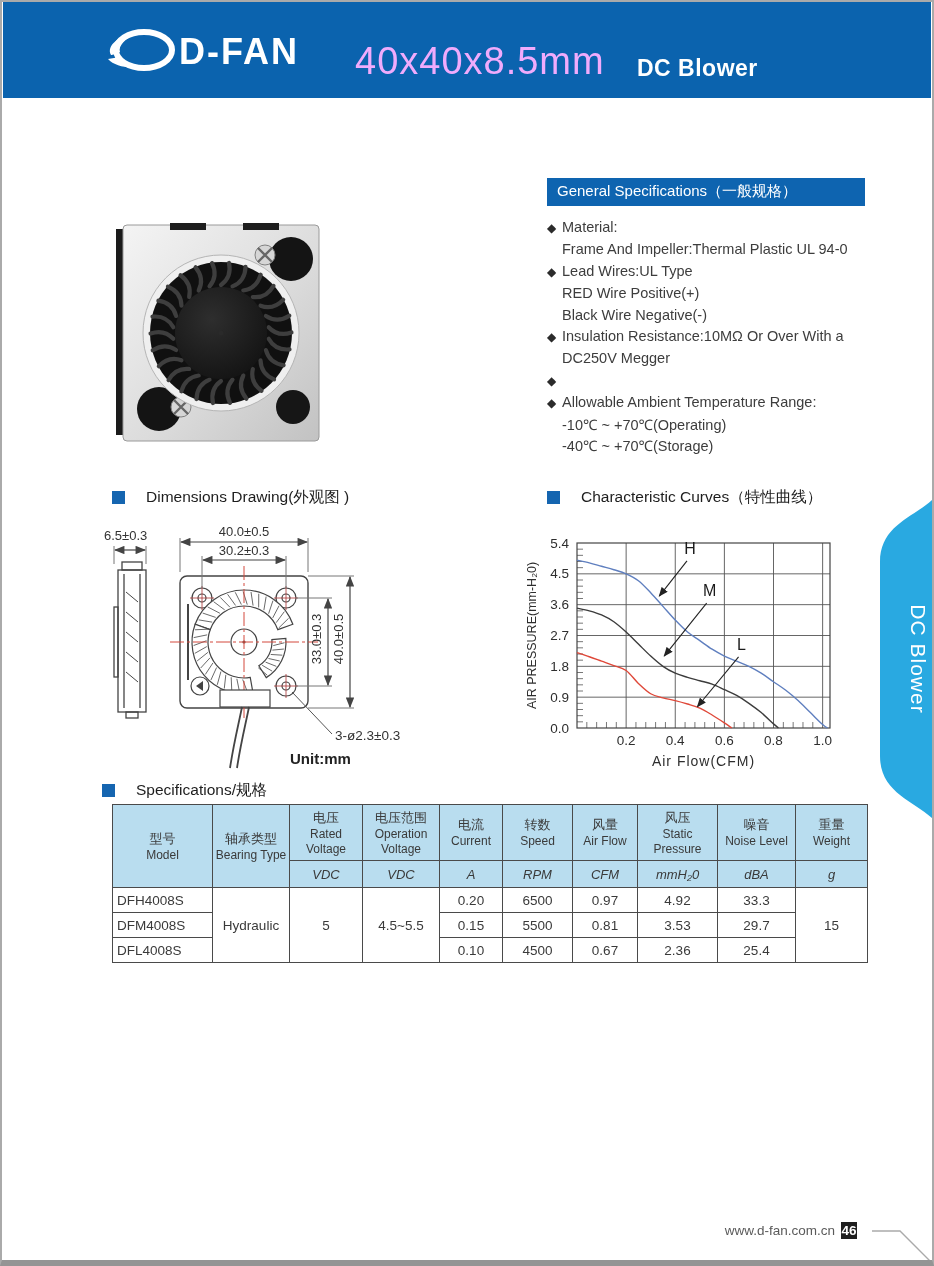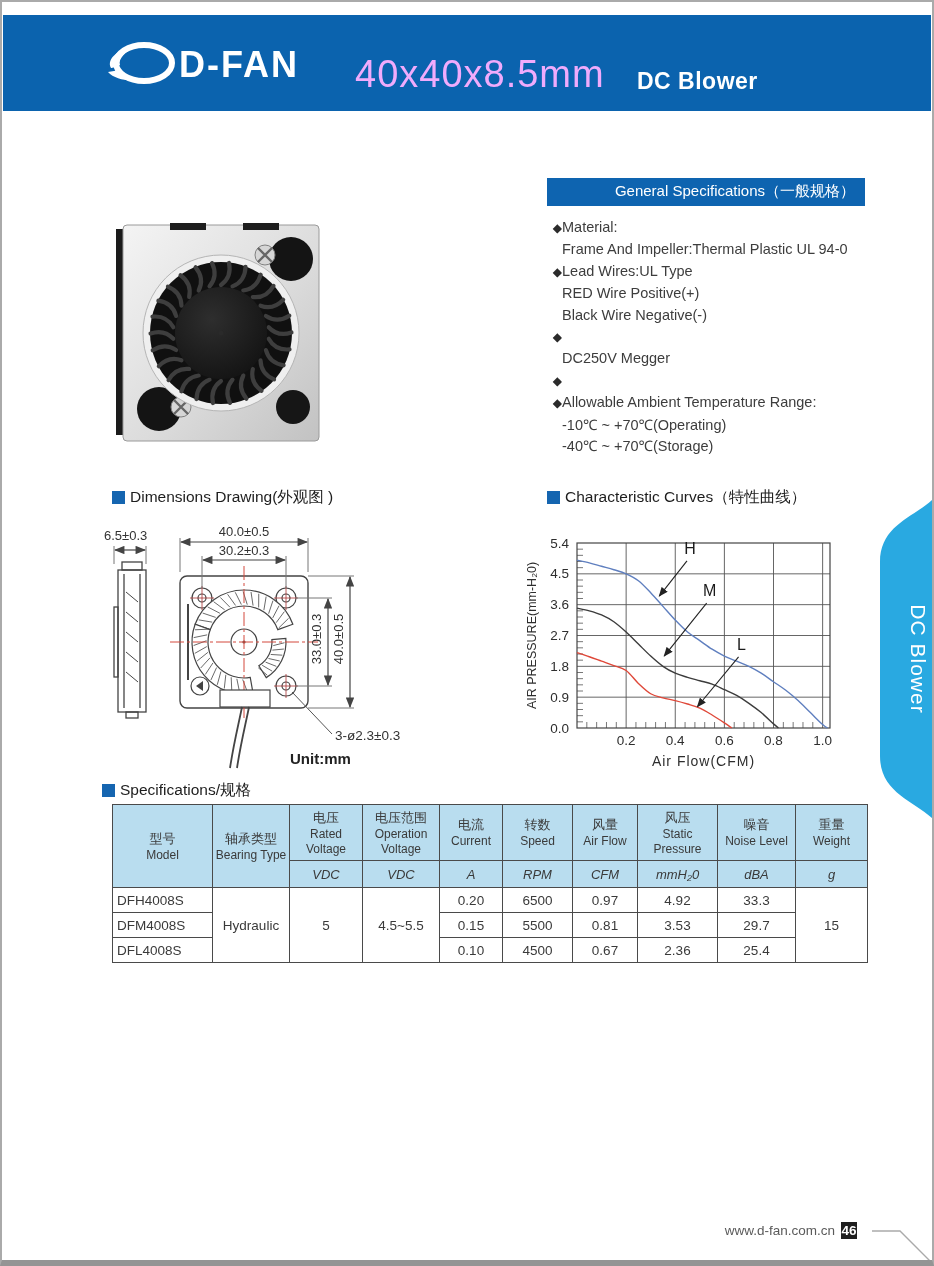--- a/index.html
+++ b/index.html
@@ -1,35 +1,35 @@
 <!DOCTYPE html>
 <html><head>
 <meta charset="utf-8">
 <style>
   html,body{margin:0;padding:0;background:#e9e9e9;}
   .page{position:relative;width:934px;height:1266px;background:#fff;box-sizing:border-box;
         border:2px solid #aaa;border-bottom:6px solid #949494;overflow:hidden;
         font-family:"Liberation Sans", sans-serif;color:#333;}
   
-  .top-bar{position:absolute;left:1px;top:13px;width:928px;height:96px;background:#0b63ae;}
+  .top-bar{position:absolute;left:1px;top:0;width:928px;height:96px;background:#0b63ae;}
   .brand-logo{position:absolute;left:100px;top:22px;}
   .size-title{position:absolute;left:352px;top:38px;font-size:38px;color:#f0abfc;letter-spacing:1px;}
   .type-title{position:absolute;left:634px;top:53px;font-size:23px;color:#fff;font-weight:bold;letter-spacing:.5px;}
   
   .model-number{position:absolute;left:168px;top:126px;font-size:56px;color:#0d0d0d;letter-spacing:2px;}
   .fan-photo{position:absolute;left:113px;top:213px;}
   
-  .gen-spec{position:absolute;left:545px;top:176px;width:318px;text-align:right;}
+  .gen-spec{position:absolute;left:545px;top:176px;width:318px;}
   .gen-title-bar{background:#0e64b0;color:#fff;font-size:15px;padding:4px 10px 5px 10px;}
   .gen-list{margin-top:11px;font-size:14.5px;color:#3d3d3d;}
   .spec-line{display:flex;line-height:21.4px;}
   .spec-line .diamond{width:15px;font-size:12px;color:#2b2b2b;flex:none;padding-top:1px;}
   .spec-line.cont{padding-left:15px;}
   
-  .sec-title{position:absolute;display:inline-flex;align-items:center;gap:5px;font-size:15.5px;color:#1d1d1d;}
+  .sec-title{position:absolute;display:inline-flex;align-items:center;gap:21px;font-size:15.5px;color:#1d1d1d;}
   .sec-square{width:13px;height:13px;background:#1565b0;flex:none;}
   .sec-dims{left:110px;top:485px;}
   .sec-curves{left:545px;top:485px;}
   .sec-specs{left:100px;top:778px;}
   
   .dims-svg{position:absolute;left:100px;top:510px;}
   .chart-svg{position:absolute;left:520px;top:510px;}
   
   .spec-table{position:absolute;left:110px;top:802px;border-collapse:collapse;table-layout:fixed;}
   .spec-table th,.spec-table td{border:1px solid #4a4a4a;font-weight:normal;font-size:13px;color:#3a3a3a;
@@ -141,20 +141,21 @@
           <span>Lead Wires:UL Type</span>
         </div>
         <div class="spec-line cont">
           <span>RED Wire Positive(+)</span>
         </div>
         <div class="spec-line cont">
           <span>Black Wire Negative(-)</span>
         </div>
         <div class="spec-line">
           <span class="diamond">◆</span>
+          <span>Insulation Resistance:10MΩ Or Over With a</span>
         </div>
         <div class="spec-line cont">
           <span>DC250V Megger</span>
         </div>
         <div class="spec-line">
           <span class="diamond">◆</span>
         </div>
         <div class="spec-line">
           <span class="diamond">◆</span>
           <span>Allowable Ambient Temperature Range:</span>

